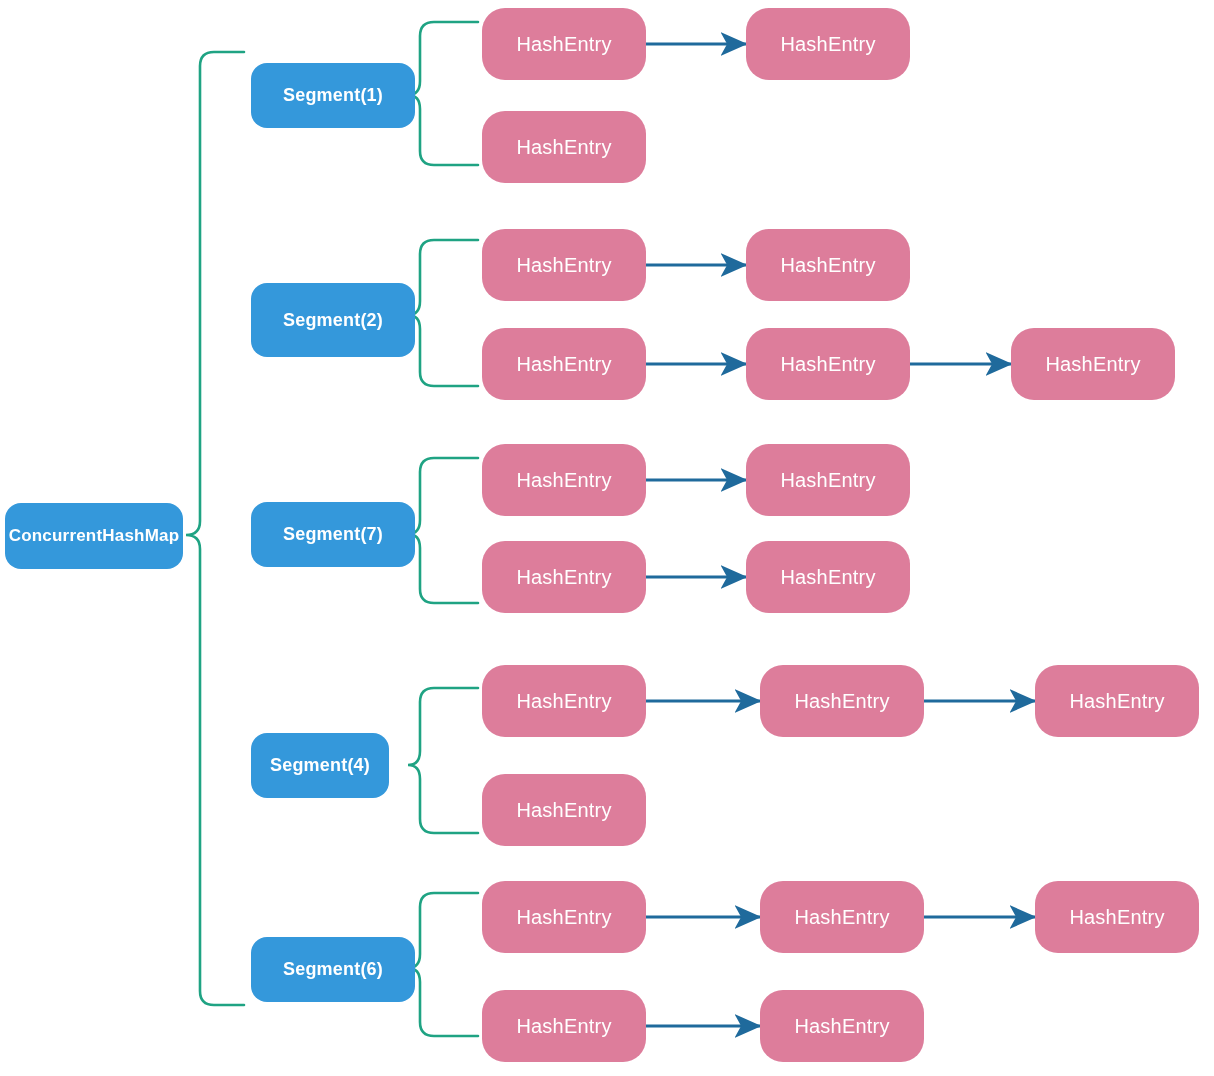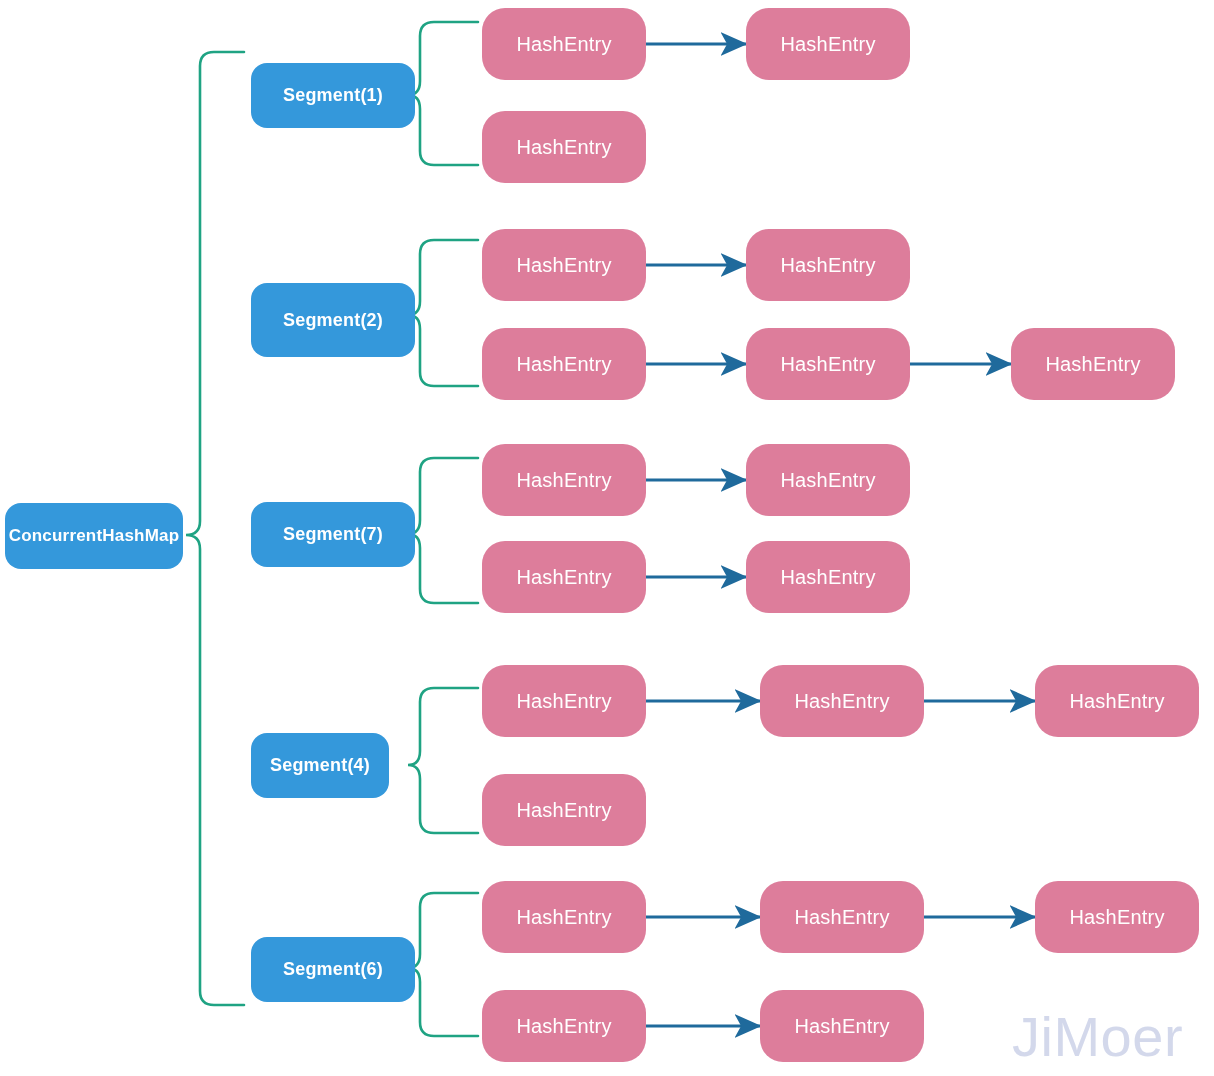--- a/index.html
+++ b/index.html
@@ -174,15 +174,14 @@
         <span>HashEntry</span>
       </div>
       <div class="node entry" style="left: 482px; top: 990px; width: 164px; height: 72px;">
         <span>HashEntry</span>
       </div>
       <div class="node entry" style="left: 760px; top: 990px; width: 164px; height: 72px;">
         <span>HashEntry</span>
       </div>
     </div>
 
-  <div class="watermark" style="left: 1012px; top: 1004px; color: rgb(204, 210, 232);">JiMoer</div>
 
 </div>
 
 </body></html>

